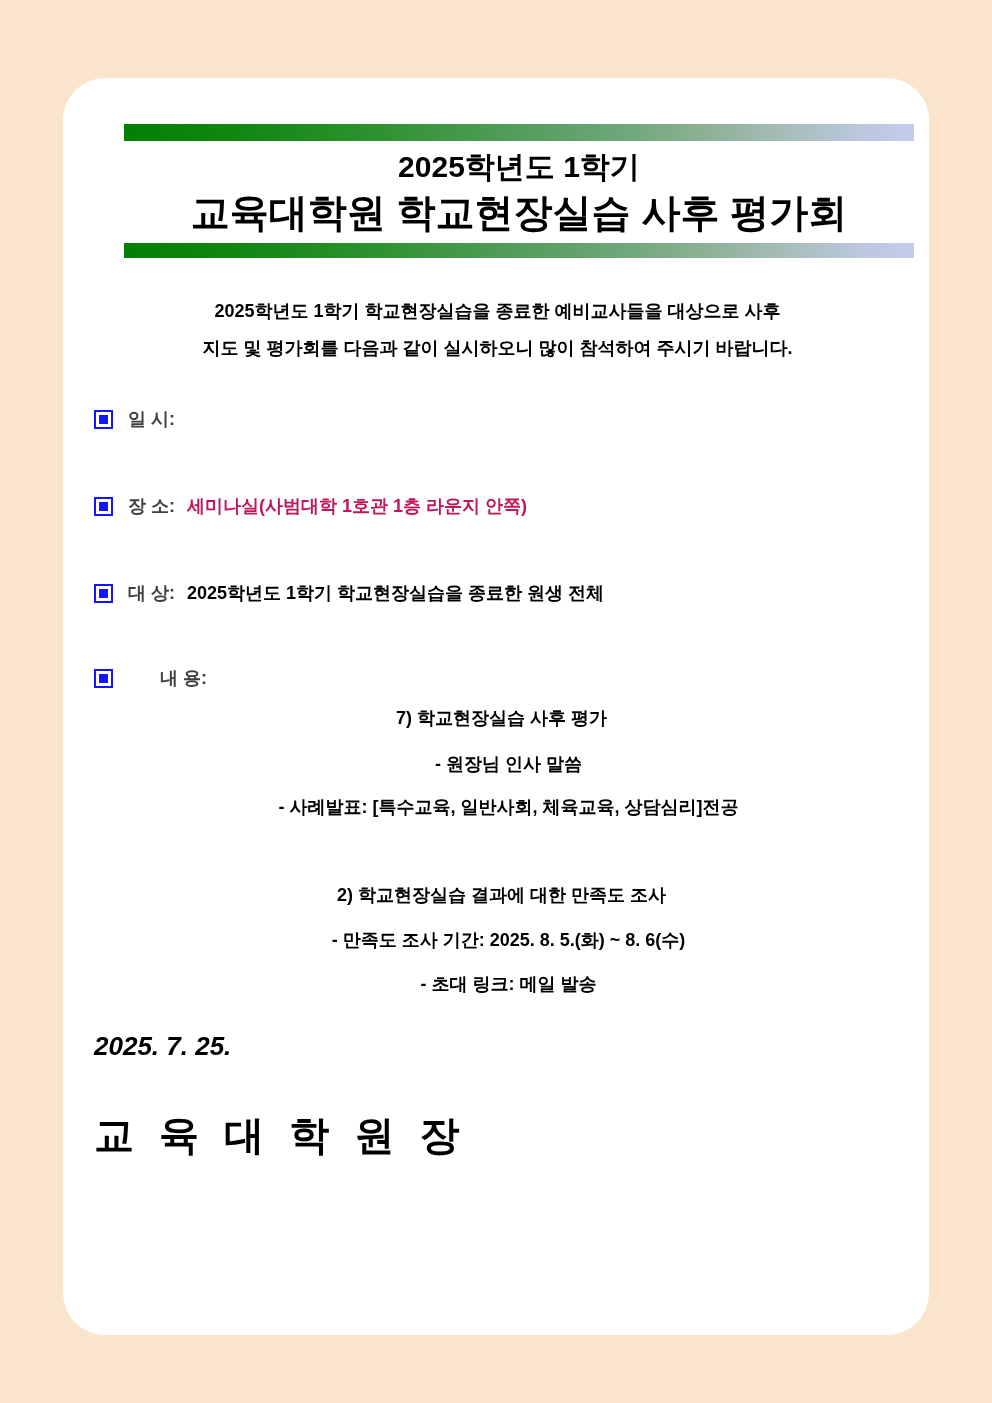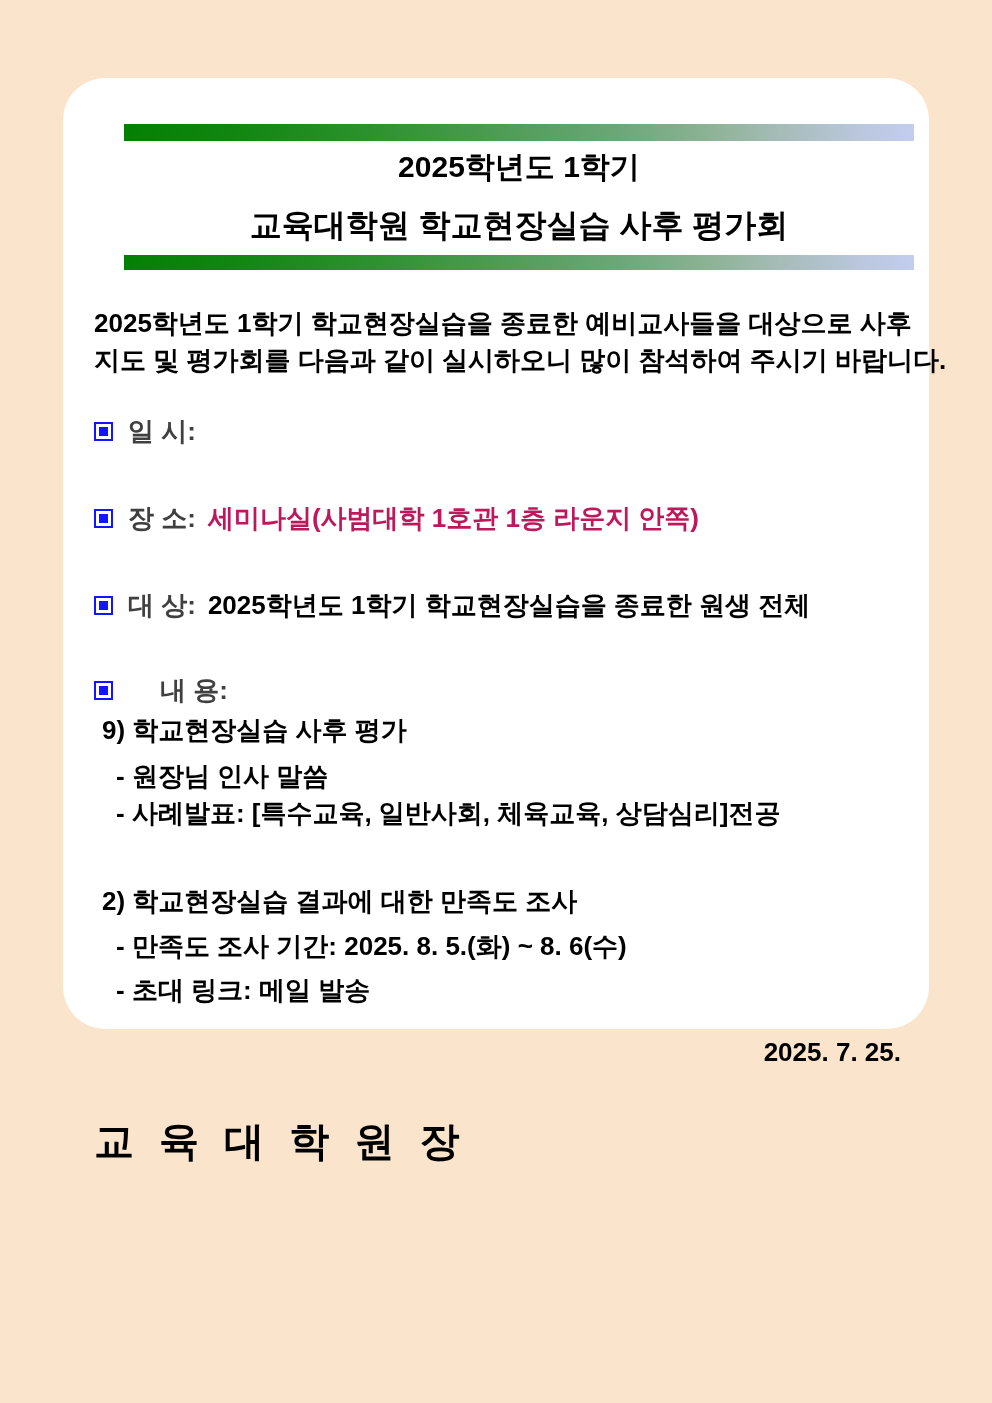--- a/index.html
+++ b/index.html
@@ -5,41 +5,41 @@
   * { margin: 0; padding: 0; box-sizing: border-box; }
   html, body {
     width: 992px; height: 1403px;
     font-family: "Liberation Sans", sans-serif;
   }
   body { background: #FAE4CC; position: relative; overflow: hidden; }
 
   .card {
     position: absolute;
     left: 63px; top: 78px;
-    width: 866px; height: 951px;
+    width: 866px; height: 1257px;
     background: #FFFFFF;
     border-radius: 42px;
   }
 
   
   .banner { margin: 46px 0 0 61px; width: 790px; }
   .bar {
     height: 17px;
     background: linear-gradient(90deg,
       #038003 0%, #128712 15%, #2E922F 32%, #4F9C57 48%,
       #6BA677 62%, #8DB295 74%, #A8BDBB 84%, #BAC7DC 93%, #C3CDEF 100%);
   }
   .bar.bottom { height: 15px; margin-top: 14px; }
   .titles { text-align: center; color: #000; font-weight: bold; }
   .title-line1 { font-size: 30px; line-height: 32px; margin-top: 10px; }
-  .title-line2 { font-size: 32px; line-height: 32px; margin-top: 26px; text-align: center; }
+  .title-line2 { font-size: 39px; line-height: 32px; margin-top: 14px; text-align: center; }
 
   
   .content { padding: 0 28px 0 31px; color: #000; font-weight: bold; }
-  .line { font-size: 26px; line-height: 37px; white-space: nowrap; }
+  .line { font-size: 18px; line-height: 37px; white-space: nowrap; text-align: center; }
   .intro { margin-top: 35px; }
 
   .info-row { display: flex; align-items: center; white-space: nowrap; }
   .row-ilsi   { margin-top: 34px; }
   .row-jangso { margin-top: 50px; }
   .row-daesang{ margin-top: 50px; }
   .row-naeyong{ margin-top: 48px; gap: 32px; }
 
   .bullet {
     display: inline-block;
@@ -57,29 +57,29 @@
   }
   .blue { color: #be185d; }
   .label { color: #404040; margin-right: 12px; }
 
   .indent-1 { padding-left: 8px; }
   .indent-2 { padding-left: 22px; }
 
   .g1-heading { margin-top: 3px; }
   .g1-item1 { margin-top: 9px; }
   .g1-item2 { margin-top: 7px; }
-  .g1-item3 { margin-top: 0; }
+  .g1-item3 { margin-top: 6px; }
   .g2-heading { margin-top: 51px; }
   .g2-item1 { margin-top: 8px; }
   .g2-item2 { margin-top: 7px; }
 
   .doc-date {
     margin-top: 25px;
-    text-align: right;
-    font-size: 26px; line-height: 37px;
+    text-align: left;
+    font-size: 26px; line-height: 37px; font-style: italic;
   }
   .signature {
     margin-top: 48px;
     text-align: left;
     font-size: 40px; line-height: 44px;
     letter-spacing: 7px;
     white-space: nowrap;
   }
 </style>
 </head>
@@ -118,21 +118,21 @@
       <span class="bullet"></span>
       <span class="label">대 상:</span>
       <span class="value">2025학년도 1학기 학교현장실습을 종료한 원생 전체</span>
     </div>
 
     <div class="info-row line row-naeyong">
       <span class="bullet"></span>
       <span class="label">내 용:</span>
     </div>
 
-    <div class="line indent-1 g1-heading">9) 학교현장실습 사후 평가</div>
+    <div class="line indent-1 g1-heading">7) 학교현장실습 사후 평가</div>
     <div class="line indent-2 g1-item1">- 원장님 인사 말씀</div>
     <div class="line indent-2 g1-item3">- 사례발표: [특수교육, 일반사회, 체육교육, 상담심리]전공</div>
 
     <div class="line indent-1 g2-heading">2) 학교현장실습 결과에 대한 만족도 조사</div>
     <div class="line indent-2 g2-item1">- 만족도 조사 기간: 2025. 8. 5.(화) ~ 8. 6(수)</div>
     <div class="line indent-2 g2-item2">- 초대 링크: 메일 발송</div>
 
     <div class="doc-date">2025. 7. 25.</div>
 
     <div class="signature">교 육 대 학 원 장</div>

